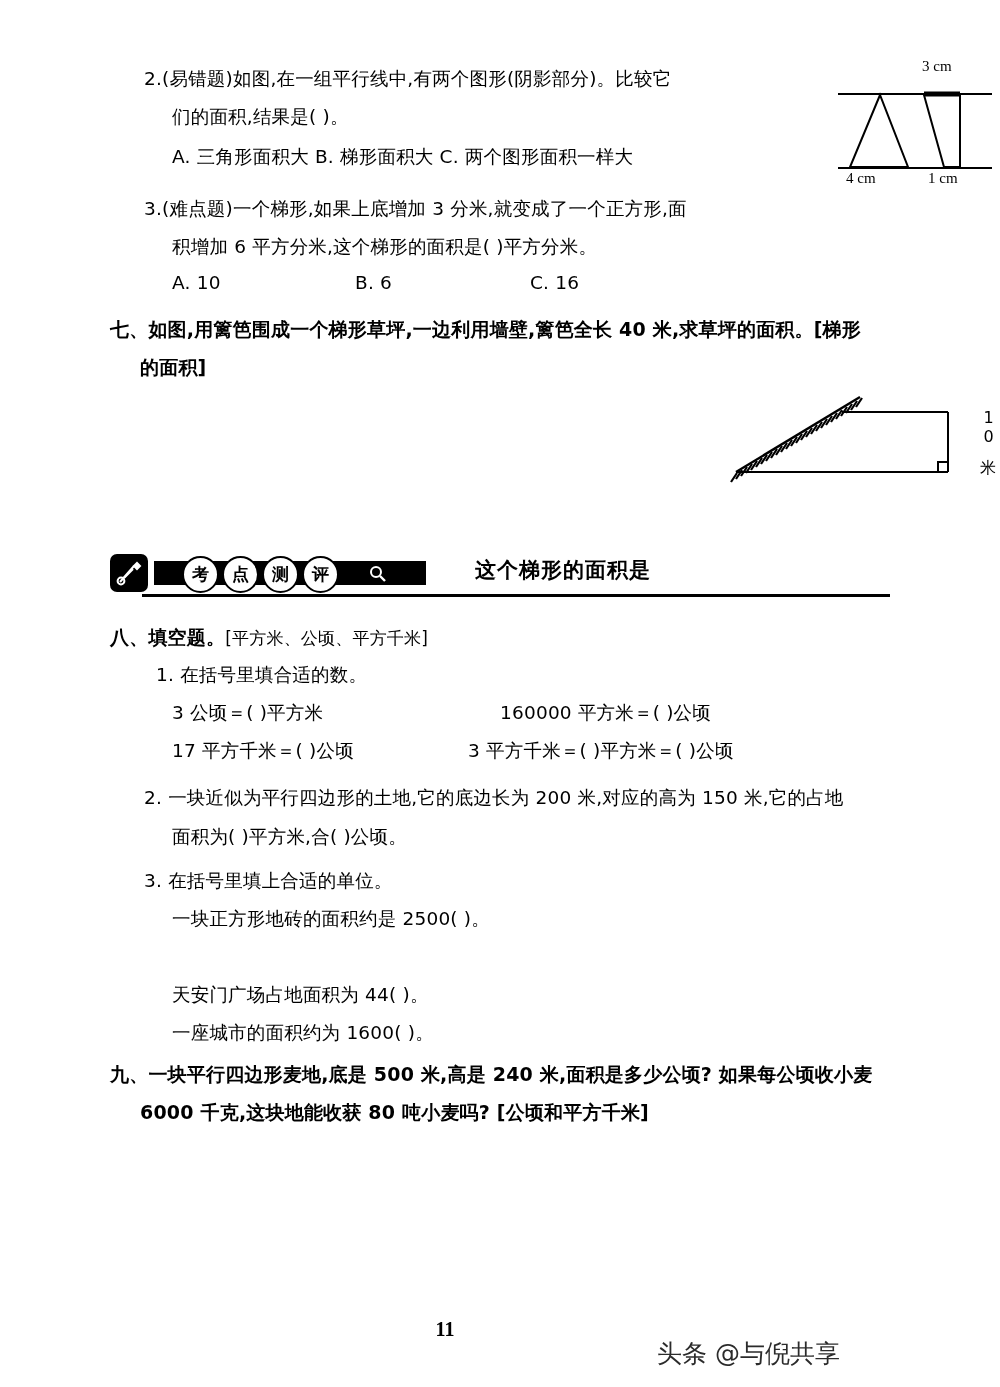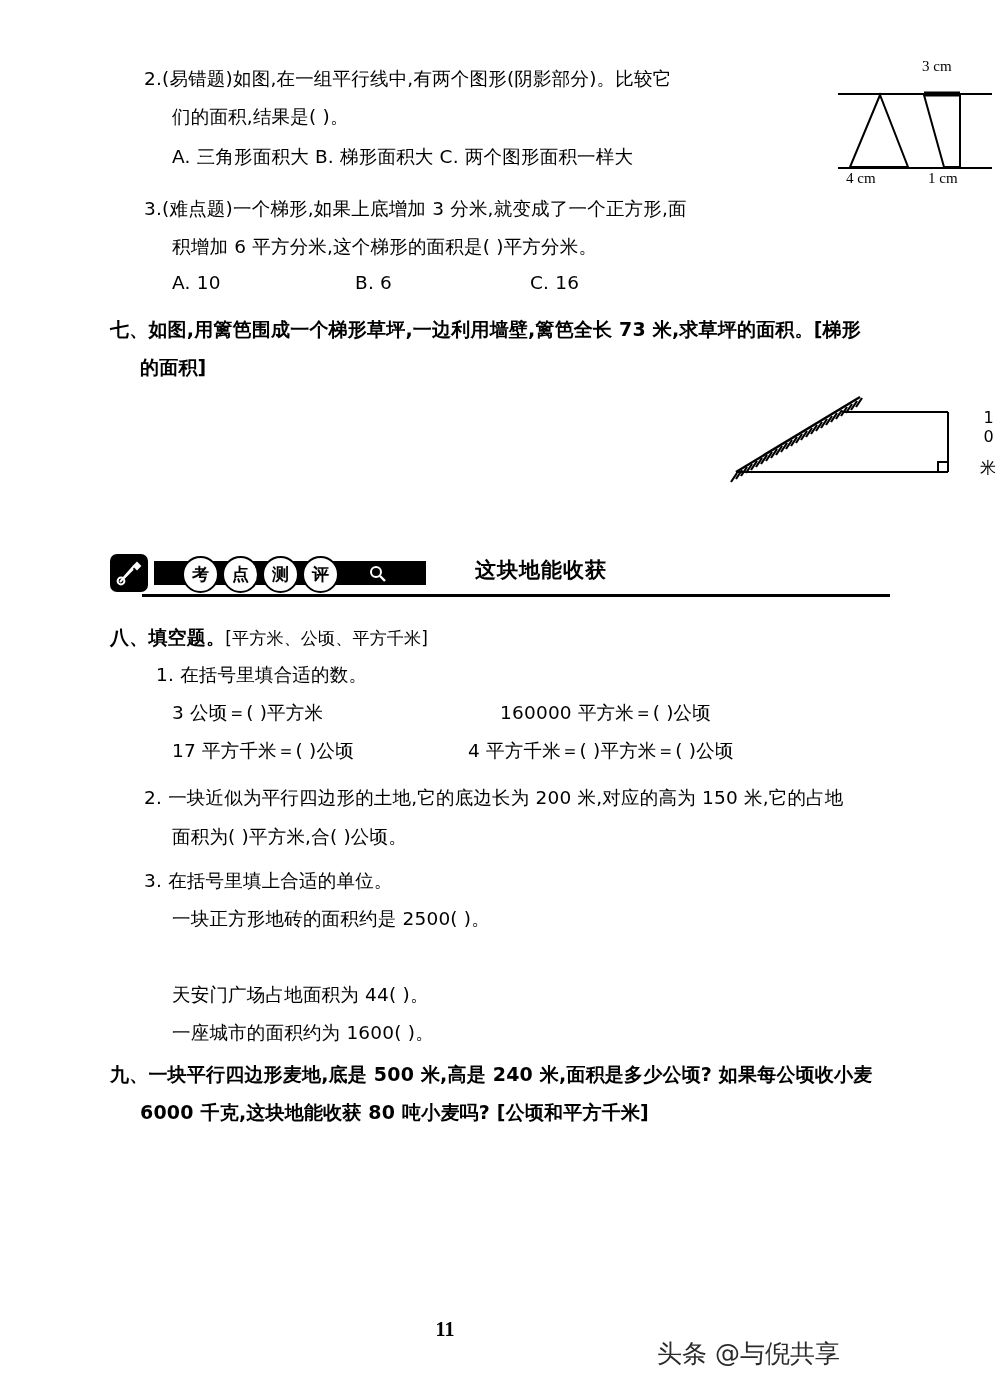--- a/index.html
+++ b/index.html
@@ -197,21 +197,21 @@
     <div class="lbl" style="left:10px; top:112px;">4 cm</div>
     <div class="lbl" style="left:92px; top:112px;">1 cm</div>
   </div>
 
   <div class="qline cn" style="left:144px; top:190px;">3.(难点题)一个梯形,如果上底增加 3 分米,就变成了一个正方形,面</div>
   <div class="qline cn" style="left:172px; top:228px;">积增加 6 平方分米,这个梯形的面积是(            )平方分米。</div>
   <div class="qline cn" style="left:172px; top:264px;">A. 10</div>
   <div class="qline cn" style="left:355px; top:264px;">B. 6</div>
   <div class="qline cn" style="left:530px; top:264px;">C. 16</div>
 
-  <div class="qline big-head" style="left:110px; top:310px;">七、如图,用篱笆围成一个梯形草坪,一边利用墙壁,篱笆全长 73 米,求草坪的面积。[梯形</div>
+  <div class="qline big-head" style="left:110px; top:310px;">七、如图,用篱笆围成一个梯形草坪,一边利用墙壁,篱笆全长 40 米,求草坪的面积。[梯形</div>
   <div class="qline big-head" style="left:140px; top:348px;">的面积]</div>
 
   <div id="fig-lawn">
     <svg width="300" height="125" viewBox="0 0 300 125">
       <defs>
         <pattern id="hatch" patternUnits="userSpaceOnUse" width="4" height="10" patternTransform="rotate(-34)">
           <line x1="0" y1="0" x2="0" y2="9" stroke="#000" stroke-width="2.2"></line>
         </pattern>
       </defs>
 
@@ -277,33 +277,33 @@
       <div class="badge">点</div>
       <div class="badge">测</div>
       <div class="badge">评</div>
     </div>
     <div class="magnifier">
       <svg width="19" height="19" viewBox="0 0 19 19">
         <circle cx="8" cy="8" r="5" fill="none" stroke="#ffffff" stroke-width="2"></circle>
         <line x1="12" y1="12" x2="17" y2="17" stroke="#ffffff" stroke-width="2.4"></line>
       </svg>
     </div>
-    <div class="btitle">这块地能收获</div>
+    <div class="btitle">这个梯形的面积是</div>
     <div class="rule"></div>
   </div>
 
   <div class="qline" style="left:110px; top:618px;">
     <span class="big-head">八、填空题。</span><span class="tagbr">[平方米、公顷、平方千米]</span>
   </div>
 
   <div class="qline cn" style="left:156px; top:656px;">1. 在括号里填合适的数。</div>
   <div class="qline cn" style="left:172px; top:694px;">3 公顷＝(            )平方米</div>
   <div class="qline cn" style="left:500px; top:694px;">160000 平方米＝(            )公顷</div>
   <div class="qline cn" style="left:172px; top:732px;">17 平方千米＝(            )公顷</div>
-  <div class="qline cn" style="left:468px; top:732px;">4 平方千米＝(            )平方米＝(            )公顷</div>
+  <div class="qline cn" style="left:468px; top:732px;">3 平方千米＝(            )平方米＝(            )公顷</div>
 
   <div class="qline cn" style="left:144px; top:779px;">2. 一块近似为平行四边形的土地,它的底边长为 200 米,对应的高为 150 米,它的占地</div>
   <div class="qline cn" style="left:172px; top:818px;">面积为(            )平方米,合(            )公顷。</div>
 
   <div class="qline cn" style="left:144px; top:862px;">3. 在括号里填上合适的单位。</div>
   <div class="qline cn" style="left:172px; top:900px;">一块正方形地砖的面积约是 2500(            )。</div>
   <div class="qline cn" style="left:172px; top:976px;">天安门广场占地面积为 44(            )。</div>
   <div class="qline cn" style="left:172px; top:1014px;">一座城市的面积约为 1600(            )。</div>
 
   <div class="qline big-head" style="left:110px; top:1055px;">九、一块平行四边形麦地,底是 500 米,高是 240 米,面积是多少公顷? 如果每公顷收小麦</div>

